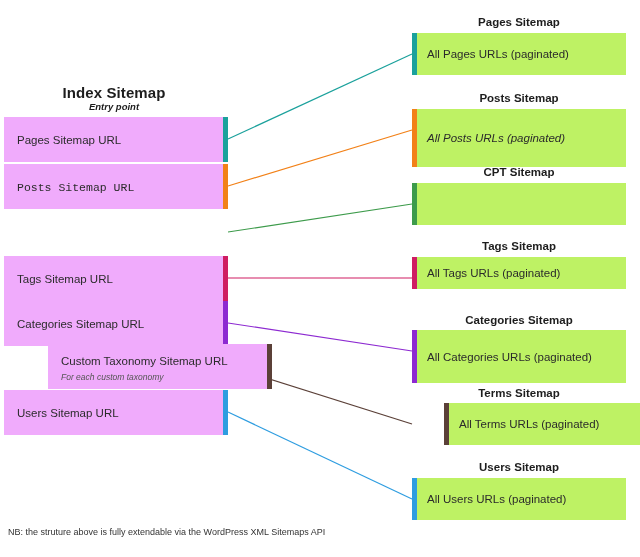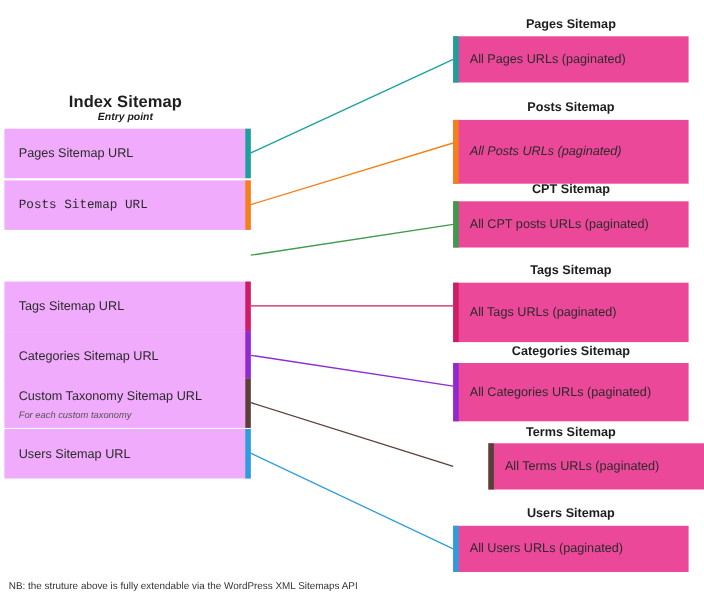--- a/index.html
+++ b/index.html
@@ -110,21 +110,21 @@
     text-align: center;
     font-size: 11.5px;
     font-weight: bold;
     color: #1d1d1d;
     white-space: nowrap;
   }
   .right-row {
     position: absolute;
     left: 0;
     width: 214px;
-    background: #ec4899;
+    background: #bef264;
     box-sizing: border-box;
   }
   .right-row .row-bar {
     position: absolute;
     left: 0;
     top: 0;
     bottom: 0;
     width: 5px;
   }
   .right-row .row-label {
@@ -175,21 +175,21 @@
         <div class="row-bar" style="background: rgb(242, 129, 24);"></div>
       </div>
       <div class="left-row" style="top: 256px; height: 45px;">
         <div class="row-label" style="top: 50%; transform: translateY(-50%);">Tags Sitemap URL</div>
         <div class="row-bar" style="background: rgb(207, 29, 98);"></div>
       </div>
       <div class="left-row" style="top: 301px; height: 45px;">
         <div class="row-label" style="top: 50%; transform: translateY(-50%);">Categories Sitemap URL</div>
         <div class="row-bar" style="background: rgb(141, 42, 209);"></div>
       </div>
-      <div class="left-row" style="top: 344px; height: 45px;">
+      <div class="left-row" style="top: 344px; height: 45px; margin-left: 44px;">
         <div class="row-label" style="top: 11px;">Custom Taxonomy Sitemap URL</div>
         <div class="row-sublabel" style="top: 28px;">For each custom taxonomy</div>
         <div class="row-bar" style="background: rgb(91, 64, 56);"></div>
       </div>
       <div class="left-row" style="top: 390px; height: 45px;">
         <div class="row-label" style="top: 50%; transform: translateY(-50%);">Users Sitemap URL</div>
         <div class="row-bar" style="background: rgb(46, 157, 224);"></div>
       </div>
     </div>
 
@@ -199,25 +199,24 @@
         <div class="row-label">All Pages URLs (paginated)</div>
         <div class="row-bar" style="background: rgb(27, 161, 156);"></div>
       </div>
       <div class="right-title" style="top: 92px;">Posts Sitemap</div>
       <div class="right-row" style="top: 109px; height: 58px; font-style: italic;">
         <div class="row-label">All Posts URLs (paginated)</div>
         <div class="row-bar" style="background: rgb(242, 129, 24);"></div>
       </div>
       <div class="right-title" style="top: 166px;">CPT Sitemap</div>
       <div class="right-row" style="top: 183px; height: 42px;">
-        <div class="row-label">All CPT posts URLs (paginated)</div>
         <div class="row-bar" style="background: rgb(61, 155, 75);"></div>
       </div>
       <div class="right-title" style="top: 240px;">Tags Sitemap</div>
-      <div class="right-row" style="top: 257px; height: 54px;">
+      <div class="right-row" style="top: 257px; height: 32px;">
         <div class="row-label">All Tags URLs (paginated)</div>
         <div class="row-bar" style="background: rgb(207, 29, 98);"></div>
       </div>
       <div class="right-title" style="top: 314px;">Categories Sitemap</div>
       <div class="right-row" style="top: 330px; height: 53px;">
         <div class="row-label">All Categories URLs (paginated)</div>
         <div class="row-bar" style="background: rgb(141, 42, 209);"></div>
       </div>
       <div class="right-title" style="top: 387px;">Terms Sitemap</div>
       <div class="right-row" style="top: 403px; height: 42px; margin-left: 32px;">

